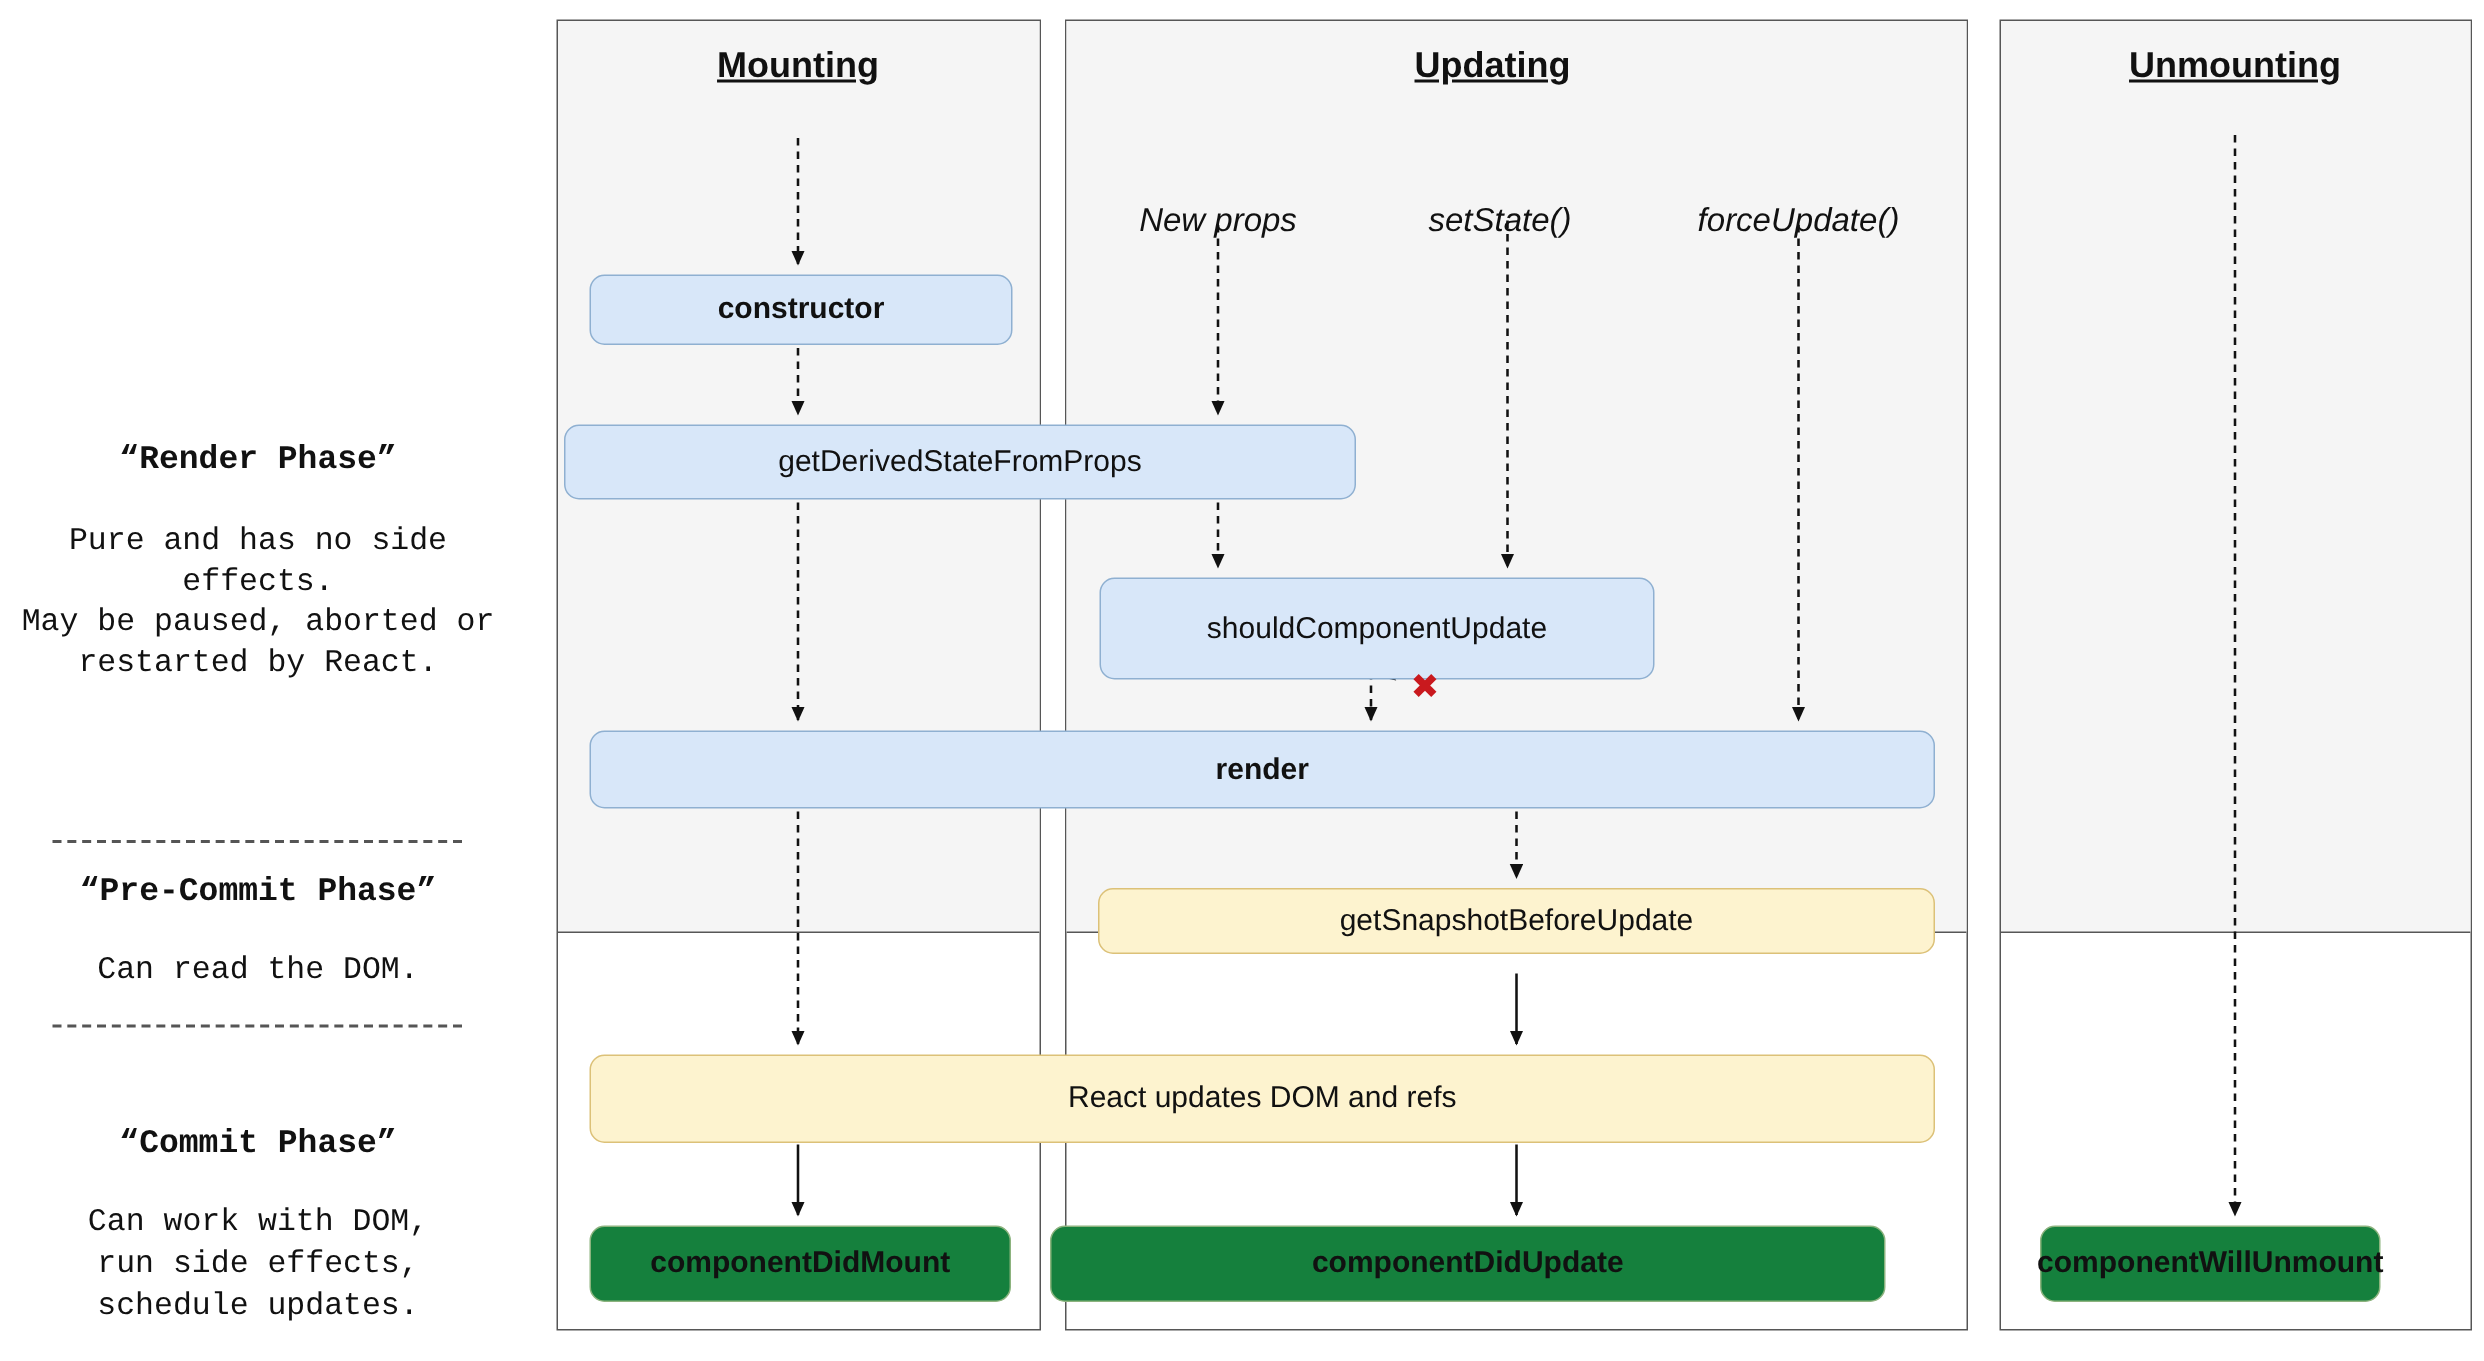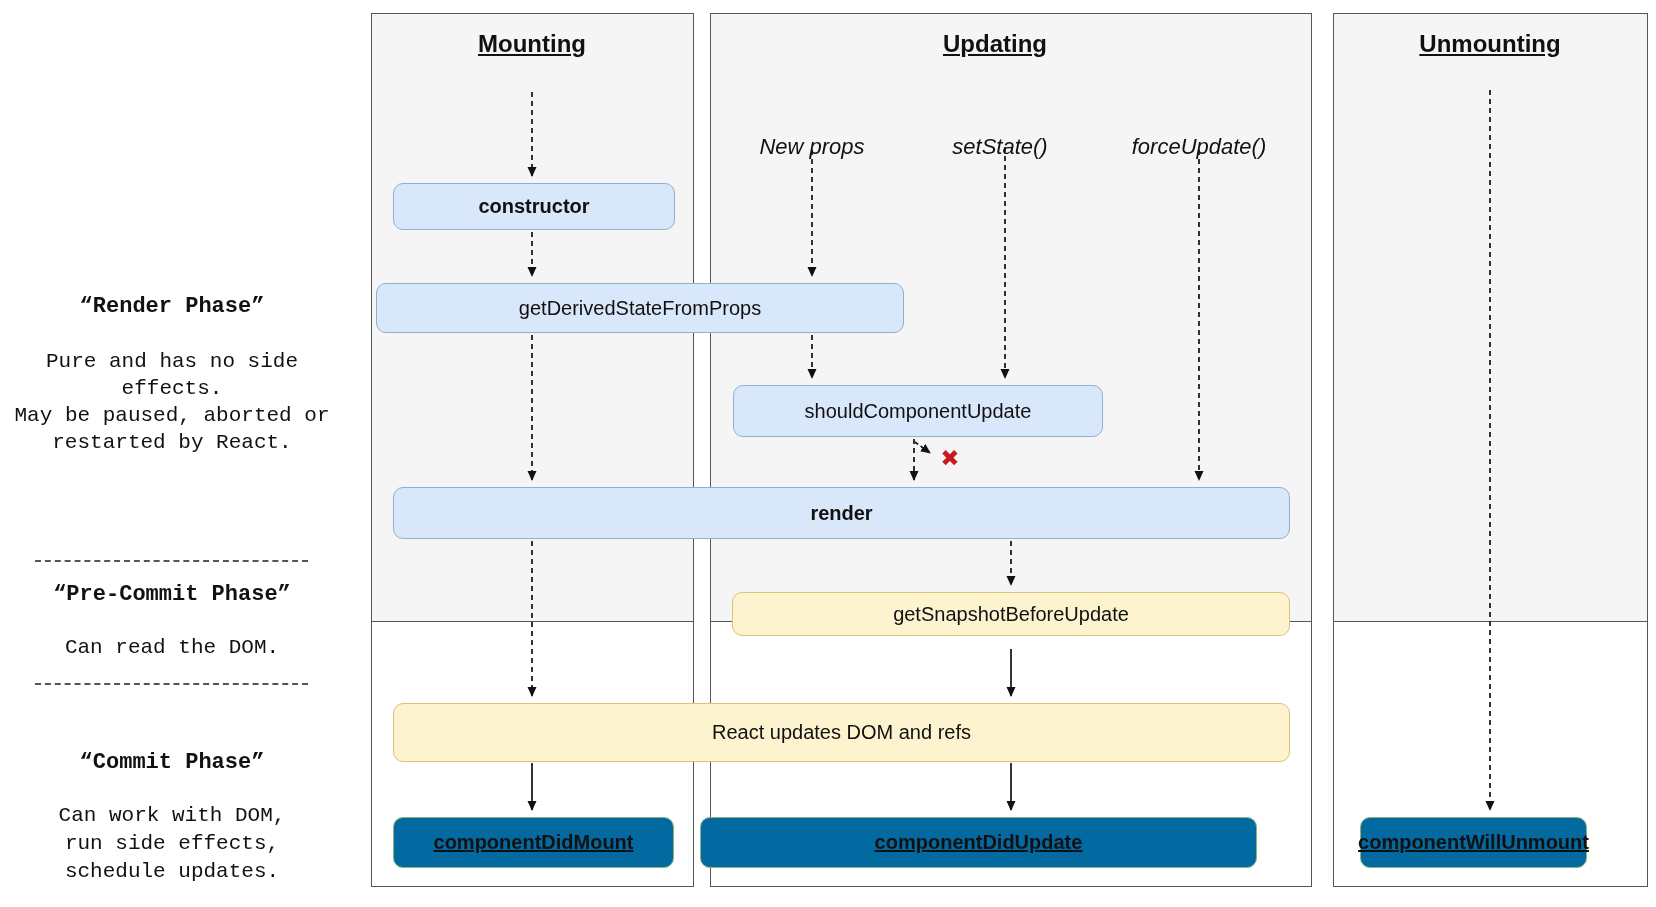--- a/index.html
+++ b/index.html
@@ -26,21 +26,21 @@
     font-size:22px;font-style:italic;white-space:nowrap;z-index:3;margin-top:30px;
   }
   
   .node{
     position:absolute;display:flex;align-items:center;justify-content:center;
     border-radius:10px;font-size:20px;z-index:2;box-sizing:border-box;
     white-space:nowrap;
   }
   .node.blue  {background:#d8e7f9;border:1.5px solid #8fb0d1;}
   .node.yellow{background:#fdf3cf;border:1.5px solid #dcc178;}
-  .node.green {background:#0369a1;border:1.5px solid #8cb37e;text-decoration:underline;}
+  .node.green {background:#15803d;border:1.5px solid #8cb37e;}
   .node.bold  {font-weight:bold;}
   .node.italic{}
   
   .side{position:absolute;left:12px;width:320px;text-align:center;z-index:2;font-family:Liberation Mono, monospace;}
   .side-title{font-size:22px;font-weight:bold;white-space:nowrap;}
   .side-body{font-size:21px;line-height:27px;}
   .side-sep{
     position:absolute;left:35px;width:273px;height:0;
     border-top:2px dashed #555;z-index:1;
   }
@@ -130,21 +130,21 @@
       <path d="M1011,763 L1011,810" marker-end="url(#ah)"></path>
 
       <path d="M1490,90 L1490,810" stroke-dasharray="5 4" marker-end="url(#ah)"></path>
     </g>
   </svg>
 
   <div class="reject-x" style="left:950px;top:458px">✖</div>
 
   <div class="node blue bold" style="left:393px;top:183px;width:282px;height:47px">constructor</div>
   <div class="node blue" style="left:376px;top:283px;width:528px;height:50px">getDerivedStateFromProps</div>
-  <div class="node blue" style="left:733px;top:385px;width:370px;height:52px">shouldComponentUpdate</div>
+  <div class="node blue" style="left:733px;top:385px;width:370px;height:68px">shouldComponentUpdate</div>
   <div class="node blue bold" style="left:393px;top:487px;width:897px;height:52px">render</div>
   <div class="node yellow" style="left:732px;top:592px;width:558px;height:44px">getSnapshotBeforeUpdate</div>
   <div class="node yellow italic" style="left:393px;top:703px;width:897px;height:59px">React updates DOM and refs</div>
   <div class="node green bold" style="left:393px;top:817px;width:281px;height:51px">componentDidMount</div>
   <div class="node green bold" style="left:700px;top:817px;width:557px;height:51px">componentDidUpdate</div>
   <div class="node green bold" style="left:1360px;top:817px;width:227px;height:51px">componentWillUnmount</div>
 
 </div>
 
 </body></html>

